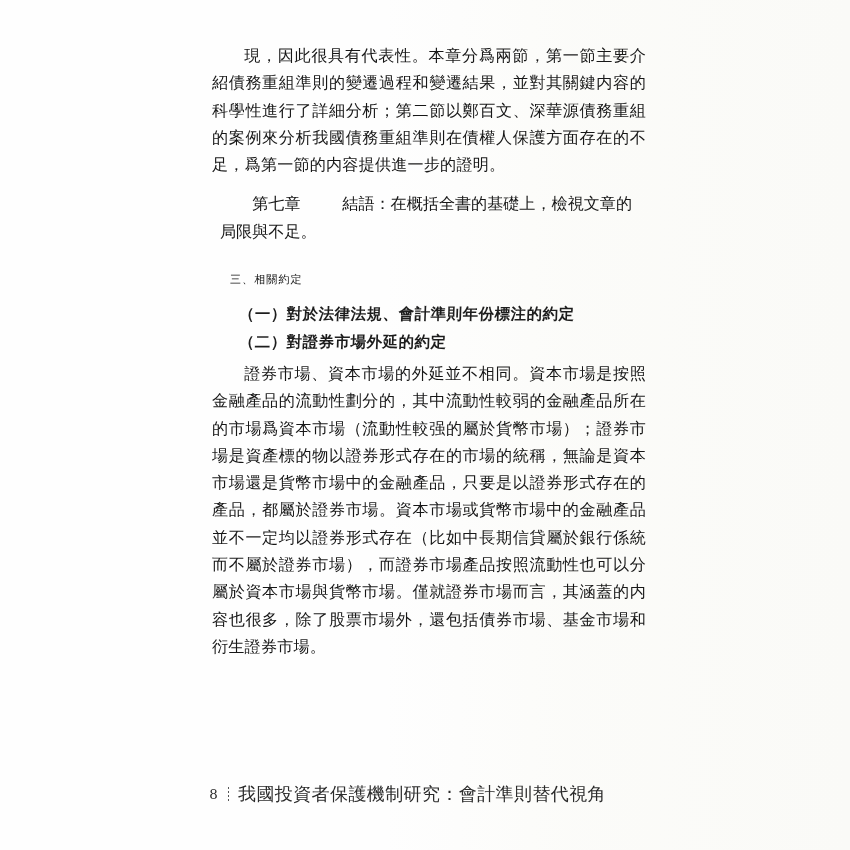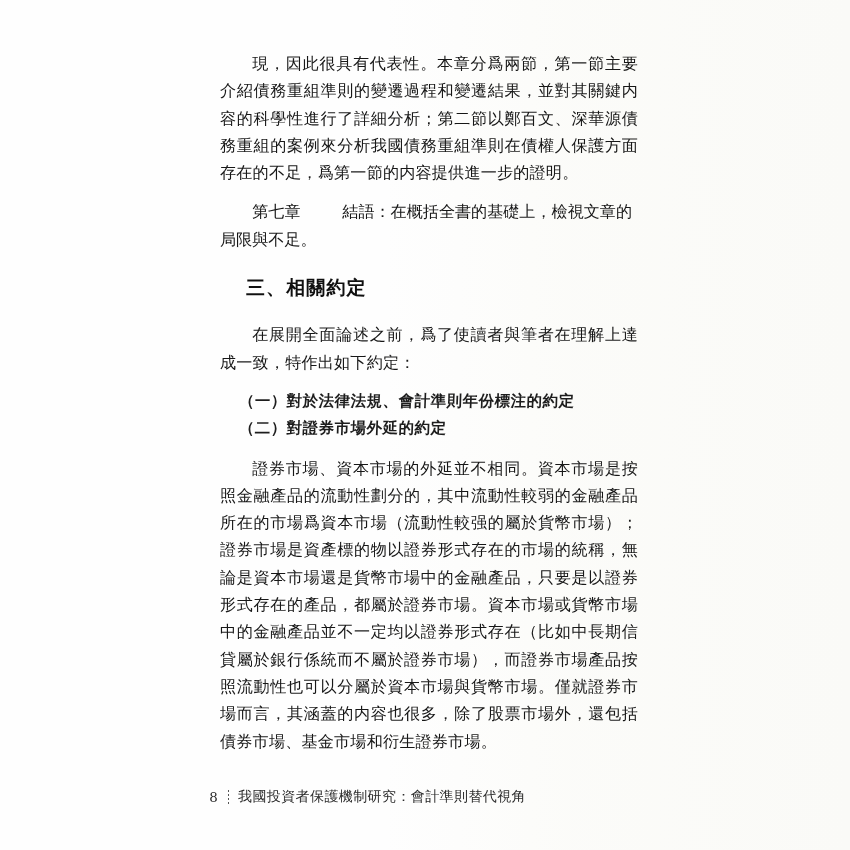--- a/index.html
+++ b/index.html
@@ -36,21 +36,21 @@
   }
 
   .text-block {
     position: absolute;
     left: 208px;
     top: 38px;
     width: 442px;
   }
 
   p.para {
-    margin: 12px;
+    margin: 4px;
     font-size: 16.1px;
     line-height: 27.3px;
     text-align: justify;
     text-justify: inter-ideograph;
     letter-spacing: 0.2px;
     color: #171717;
     font-family: "DejaVu Serif", "Liberation Serif", serif;
     text-indent: 0;
   }
 
@@ -70,23 +70,23 @@
     display: inline-block;
     width: 2.6em;
   }
 
   
   .section-heading {
     margin: 0;
     padding-top: 9px;
     padding-bottom: 8px;
     text-indent: 2em;
-    font-size: 19px;
+    font-size: 11px;
     line-height: 27.3px;
-    font-weight: bold;
+    font-weight: normal;
     letter-spacing: 1.1px;
     font-family: "DejaVu Sans", "Liberation Sans", sans-serif;
     color: #101010;
   }
 
   
   .sub-heading {
     margin: 0;
     text-indent: 2em;
     font-size: 15.4px;
@@ -116,42 +116,41 @@
     text-align: center;
   }
   .footer-rule {
     width: 1px;
     height: 15px;
     background-image: linear-gradient(to bottom, #555 0 2px, transparent 2px 4px);
     background-size: 1px 4px;
     background-repeat: repeat-y;
   }
   .footer-title {
-    font-size: 14px;
+    font-size: 18px;
     letter-spacing: 0.4px;
     color: #2b2b2b;
     font-family: Liberation Mono, monospace;
   }
 </style>
 </head>
 <body>
 
 <div class="page">
 
   <div class="scan-tint"></div>
 
   <div class="text-block">
 
     <p class="para indent2">現，因此很具有代表性。本章分爲兩節，第一節主要介紹債務重組準則的變遷過程和變遷結果，並對其關鍵内容的科學性進行了詳細分析；第二節以鄭百文、深華源債務重組的案例來分析我國債務重組準則在債權人保護方面存在的不足，爲第一節的内容提供進一步的證明。</p>
 
     <p class="chapter-line"><span>第七章</span><span class="gap"></span><span>結語：在概括全書的基礎上，檢視文章的局限與不足。</span></p>
 
     <p class="section-heading">三、相關約定</p>
 
-    <p class="para indent2">在展開全面論述之前，爲了使讀者與筆者在理解上達成一致，特作出如下約定：</p>
 
     <p class="sub-heading">（一）對於法律法規、會計準則年份標注的約定</p>
 
 
     <p class="sub-heading">（二）對證券市場外延的約定</p>
 
     <p class="para indent2">證券市場、資本市場的外延並不相同。資本市場是按照金融產品的流動性劃分的，其中流動性較弱的金融產品所在的市場爲資本市場（流動性較强的屬於貨幣市場）；證券市場是資產標的物以證券形式存在的市場的統稱，無論是資本市場還是貨幣市場中的金融產品，只要是以證券形式存在的產品，都屬於證券市場。資本市場或貨幣市場中的金融產品並不一定均以證券形式存在（比如中長期信貸屬於銀行係統而不屬於證券市場），而證券市場產品按照流動性也可以分屬於資本市場與貨幣市場。僅就證券市場而言，其涵蓋的内容也很多，除了股票市場外，還包括債券市場、基金市場和衍生證券市場。</p>
 
   </div>
 

